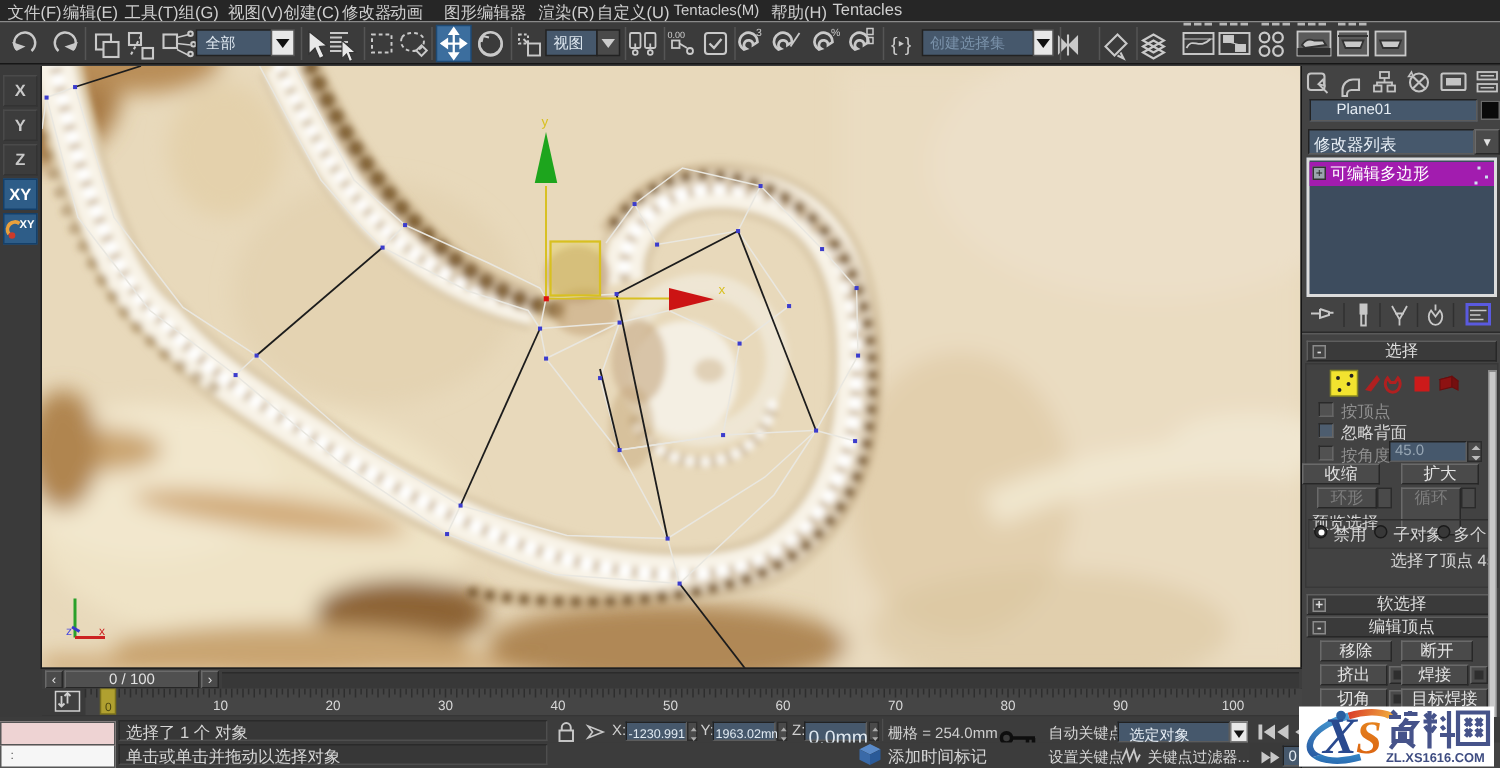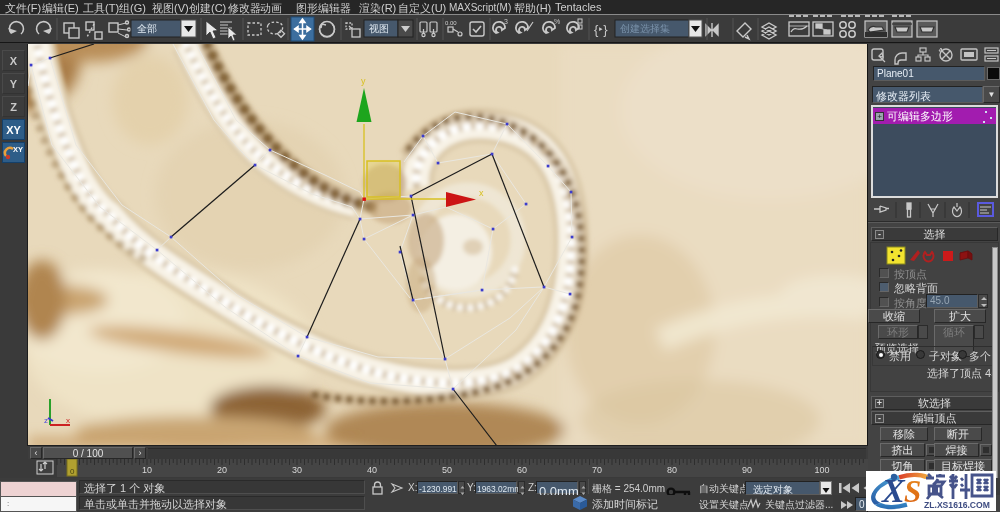--- a/index.html
+++ b/index.html
@@ -37,21 +37,21 @@
       <span style="left:42px">编辑(E)</span>
       <span style="left:83px">工具(T)</span>
       <span style="left:119px">组(G)</span>
       <span style="left:152px">视图(V)</span>
       <span style="left:189px">创建(C)</span>
       <span style="left:228px">修改器</span>
       <span style="left:260px">动画</span>
       <span style="left:296px">图形编辑器</span>
       <span style="left:359px">渲染(R)</span>
       <span style="left:398px">自定义(U)</span>
-      <span style="left:449px;font-size:10px;top:2px">MAXScript(M)</span>
+      <span style="left:449px;font-size:10px;top:2px">Tentacles(M)</span>
       <span style="left:514px">帮助(H)</span>
       <span style="left:555px">Tentacles</span>
 </div>
 <div id="mensep"></div>
 <div id="toolbar"><svg width="1000" height="28" viewBox="0 0 1000 28">
 <g stroke="#c9c9c9" stroke-width="1.6" fill="none">
 <path d="M11,18 a7,7 0 1 1 10,1"></path>
           <path d="M8,13 l3,6 6,-3 z" fill="#c9c9c9" stroke="none"></path>
 <path d="M49,18 a7,7 0 1 0 -10,1"></path>
           <path d="M52,13 l-3,6 -6,-3 z" fill="#c9c9c9" stroke="none"></path>
@@ -361,21 +361,21 @@
           <path d="M73,4 l-2,3 3,0 z" stroke-width="1"></path>
 <rect x="93" y="5" width="16" height="11" rx="1"></rect>
           <rect x="96" y="8" width="10" height="5" fill="#c4c4c4" stroke="none"></rect>
 <g stroke-width="1.2">
             <rect x="117" y="4" width="13" height="5"></rect>
             <rect x="117" y="12" width="13" height="5"></rect>
             <path d="M119,6.5 L128,6.5 M119,14.5 L128,14.5" stroke-width="1"></path>
           </g>
 </g>
       </svg>
-<div class="fld" style="position:absolute;top:22px;left:5px;width:112px;height:15px;font-size:10px;padding:1px 3px">Plane01</div>
+<div class="fld" style="position:absolute;top:22px;left:5px;width:112px;height:15px;font-size:10px;padding:1px 17px">Plane01</div>
 <div style="position:absolute;top:23px;left:119px;width:13px;height:13px;background:#0a0a0a;border:1px solid #6a6a6a"></div>
 <div class="fld" style="position:absolute;top:42px;left:4px;width:111px;height:17px;font-size:11px;padding:2px 3px">修改器列表</div>
 <div class="btn" style="top:42px;left:115px;width:17px;height:17px;line-height:15px;font-size:8px">▼</div>
 <div style="position:absolute;top:61px;left:3px;width:127px;height:93px;background:#3d4c5e;border:2px solid #dcdcdc">
 <div style="position:absolute;top:1px;left:0px;width:123px;height:16px;background:#a21caf;color:#fff;font-size:11px;line-height:16px;white-space:nowrap">
 <span style="display:inline-block;width:9px;height:9px;background:#9aa4ad;border:1px solid #333;color:#222;font-size:8px;line-height:8px;text-align:center;margin:0 3px 0 2px;vertical-align:1px">+</span>可编辑多边形</div>
 <div style="position:absolute;top:4px;left:112px;width:2px;height:2px;background:#cfe0ef"></div>
 <div style="position:absolute;top:10px;left:117px;width:2px;height:2px;background:#cfe0ef"></div>
 <div style="position:absolute;top:14px;left:110px;width:2px;height:2px;background:#cfe0ef"></div>
 </div>

